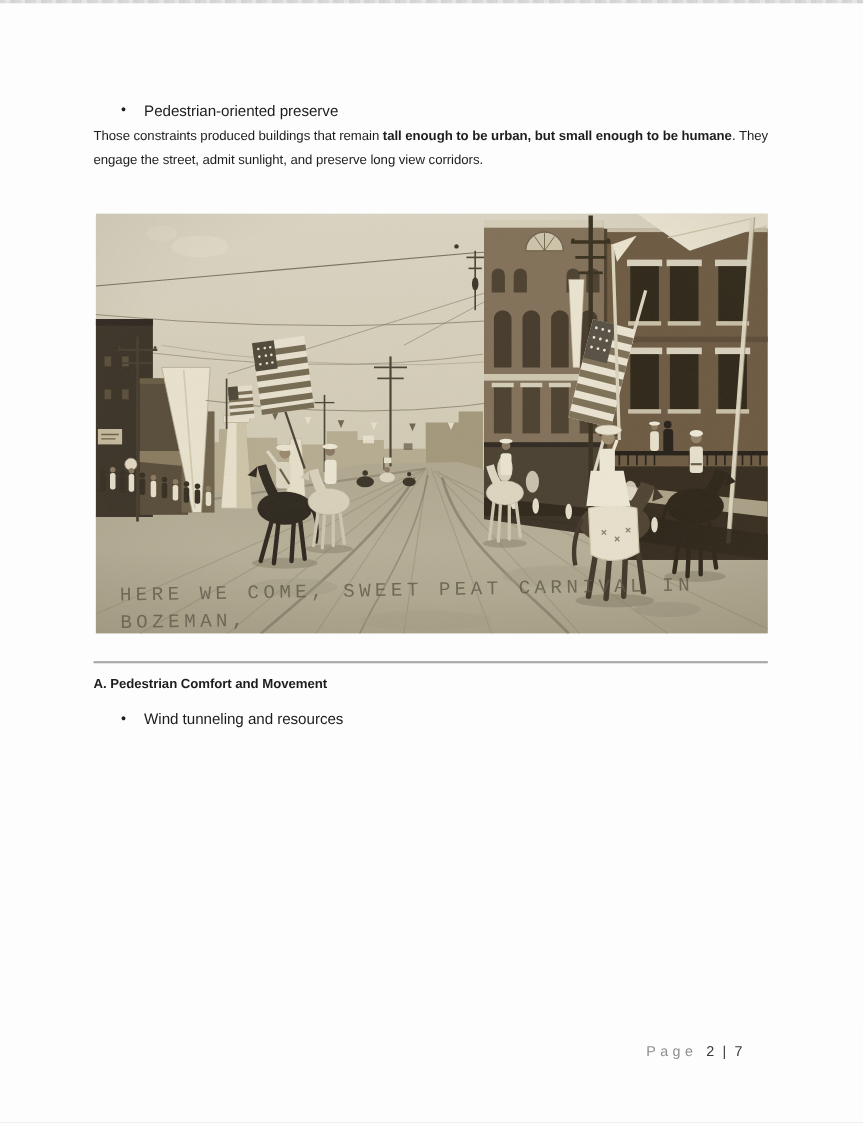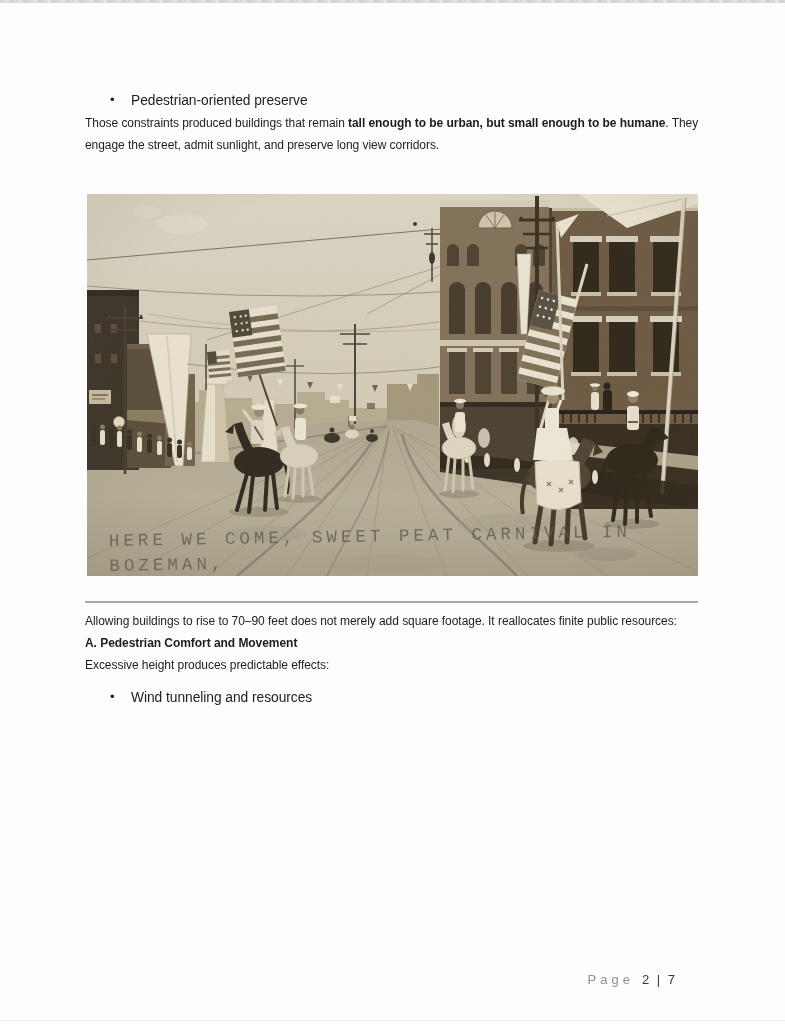--- a/index.html
+++ b/index.html
@@ -21,21 +21,21 @@
   .b1 { margin-top:90px; }
   .p1 { margin-top:13px; }
   .photo-fig { margin:38px 0 0 2px; width:611px; height:382px; padding:0; }
   .p2 { margin-top:46px; }
   .rule { margin-top:25px; margin-left:0; width:613px; height:2px; background:#a9a9a9; border:none; }
   .h-section { margin-top:17px; font-weight:bold; }
   .p3 { margin-top:13px; width:655px; }
   .h-sub { margin-top:11px; font-weight:bold; }
   .p4 { margin-top:11px; }
   .b2 { margin-top:11px; }
-  .footer { position:absolute; top:972px; right:108px; font-size:13px; white-space:nowrap; }
+  .footer { position:absolute; top:948px; right:108px; font-size:13px; white-space:nowrap; }
   .footer .pw { color:#8f8f8f; letter-spacing:4px; }
   .footer .pn { color:#3a3a3a; letter-spacing:2px; margin-left:8px; }
   .stamp-text {
     font-family:"Liberation Mono", monospace;
     font-size:17.5px; letter-spacing:4px; fill:#5c5647; opacity:.78;
   }
 </style>
 </head>
 <body>
 
@@ -525,25 +525,23 @@
 
         <rect x="0" y="0" width="611" height="382" filter="url(#grain)" opacity="0.55"></rect>
         <rect x="0" y="0" width="611" height="382" fill="url(#vig)"></rect>
       </svg>
     </figure>
 
 
     <hr class="rule">
 
 
-    <p class="p3">Allowing buildings to rise to 70–90 feet does not merely add square footage. It reallocates finite public resources:</p>
 
     <h3 class="h-sub">A. Pedestrian Comfort and Movement</h3>
 
-    <p class="p4">Excessive height produces predictable effects:</p>
 
     <div class="bullet b2">
       <span class="dot">•</span>
       <span>Wind tunneling and resources</span>
     </div>
 
   </div>
 
   <div class="footer">
     <span class="pw">Page</span><span class="pn">2 | 7</span>

